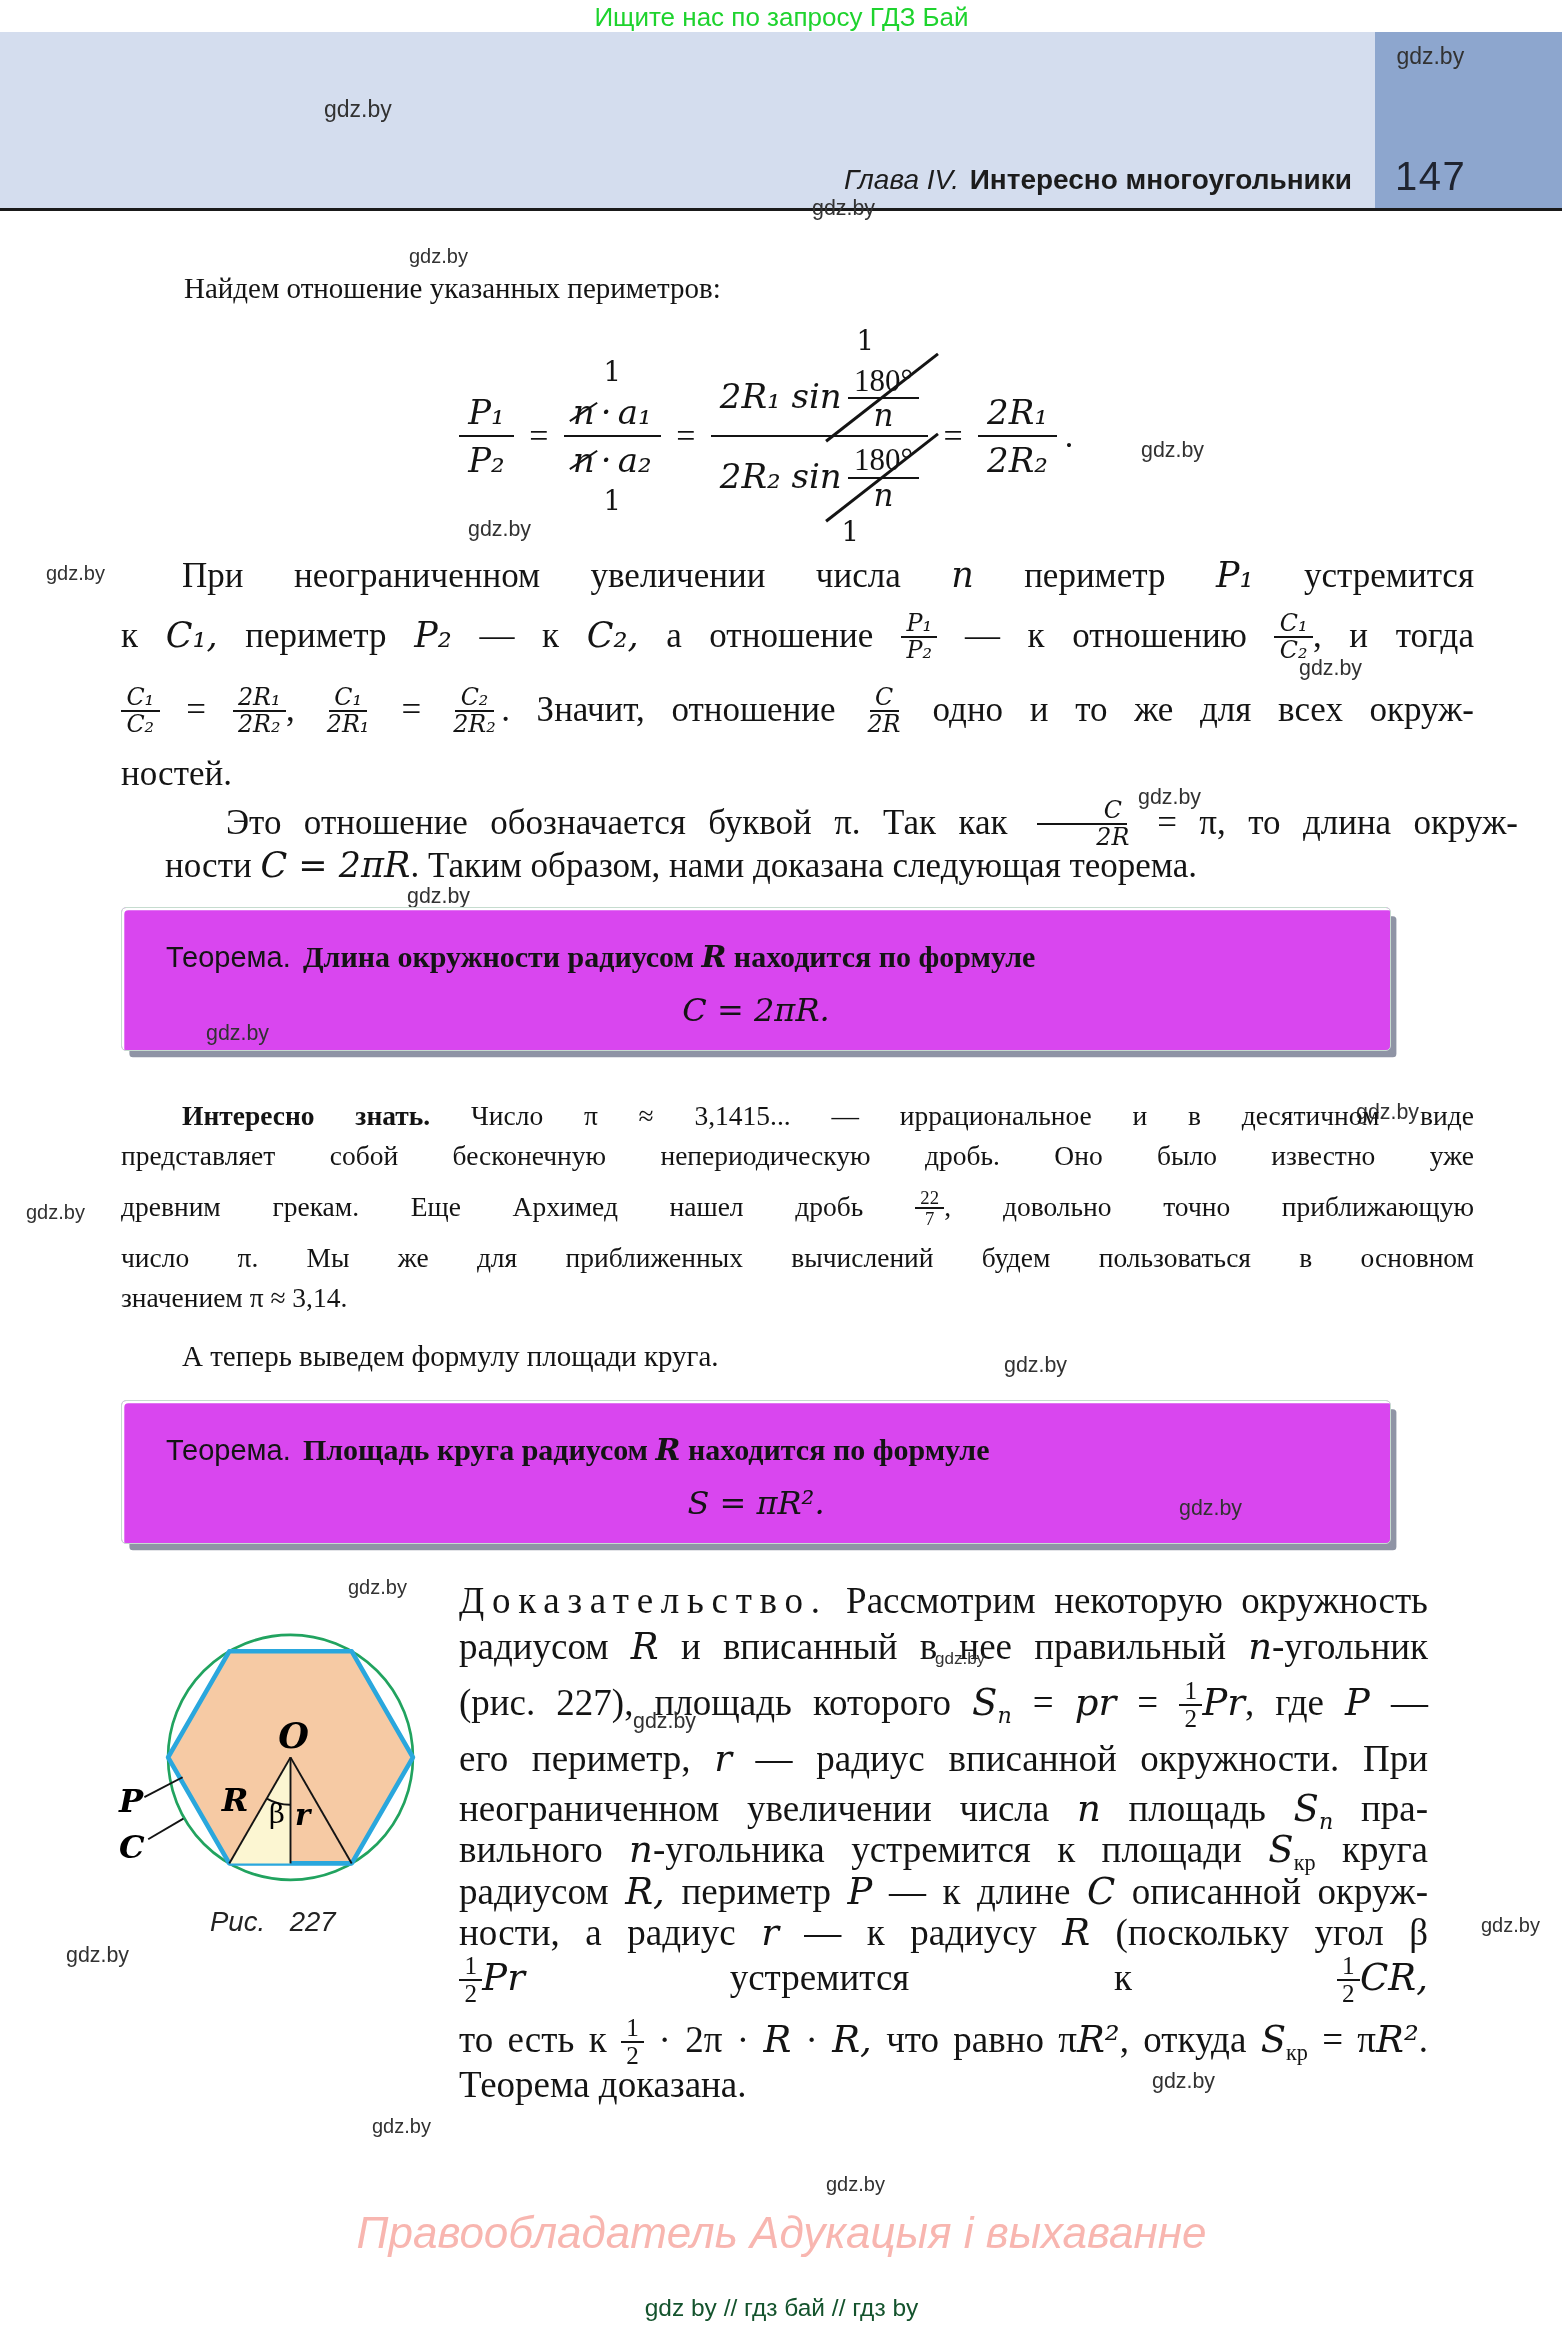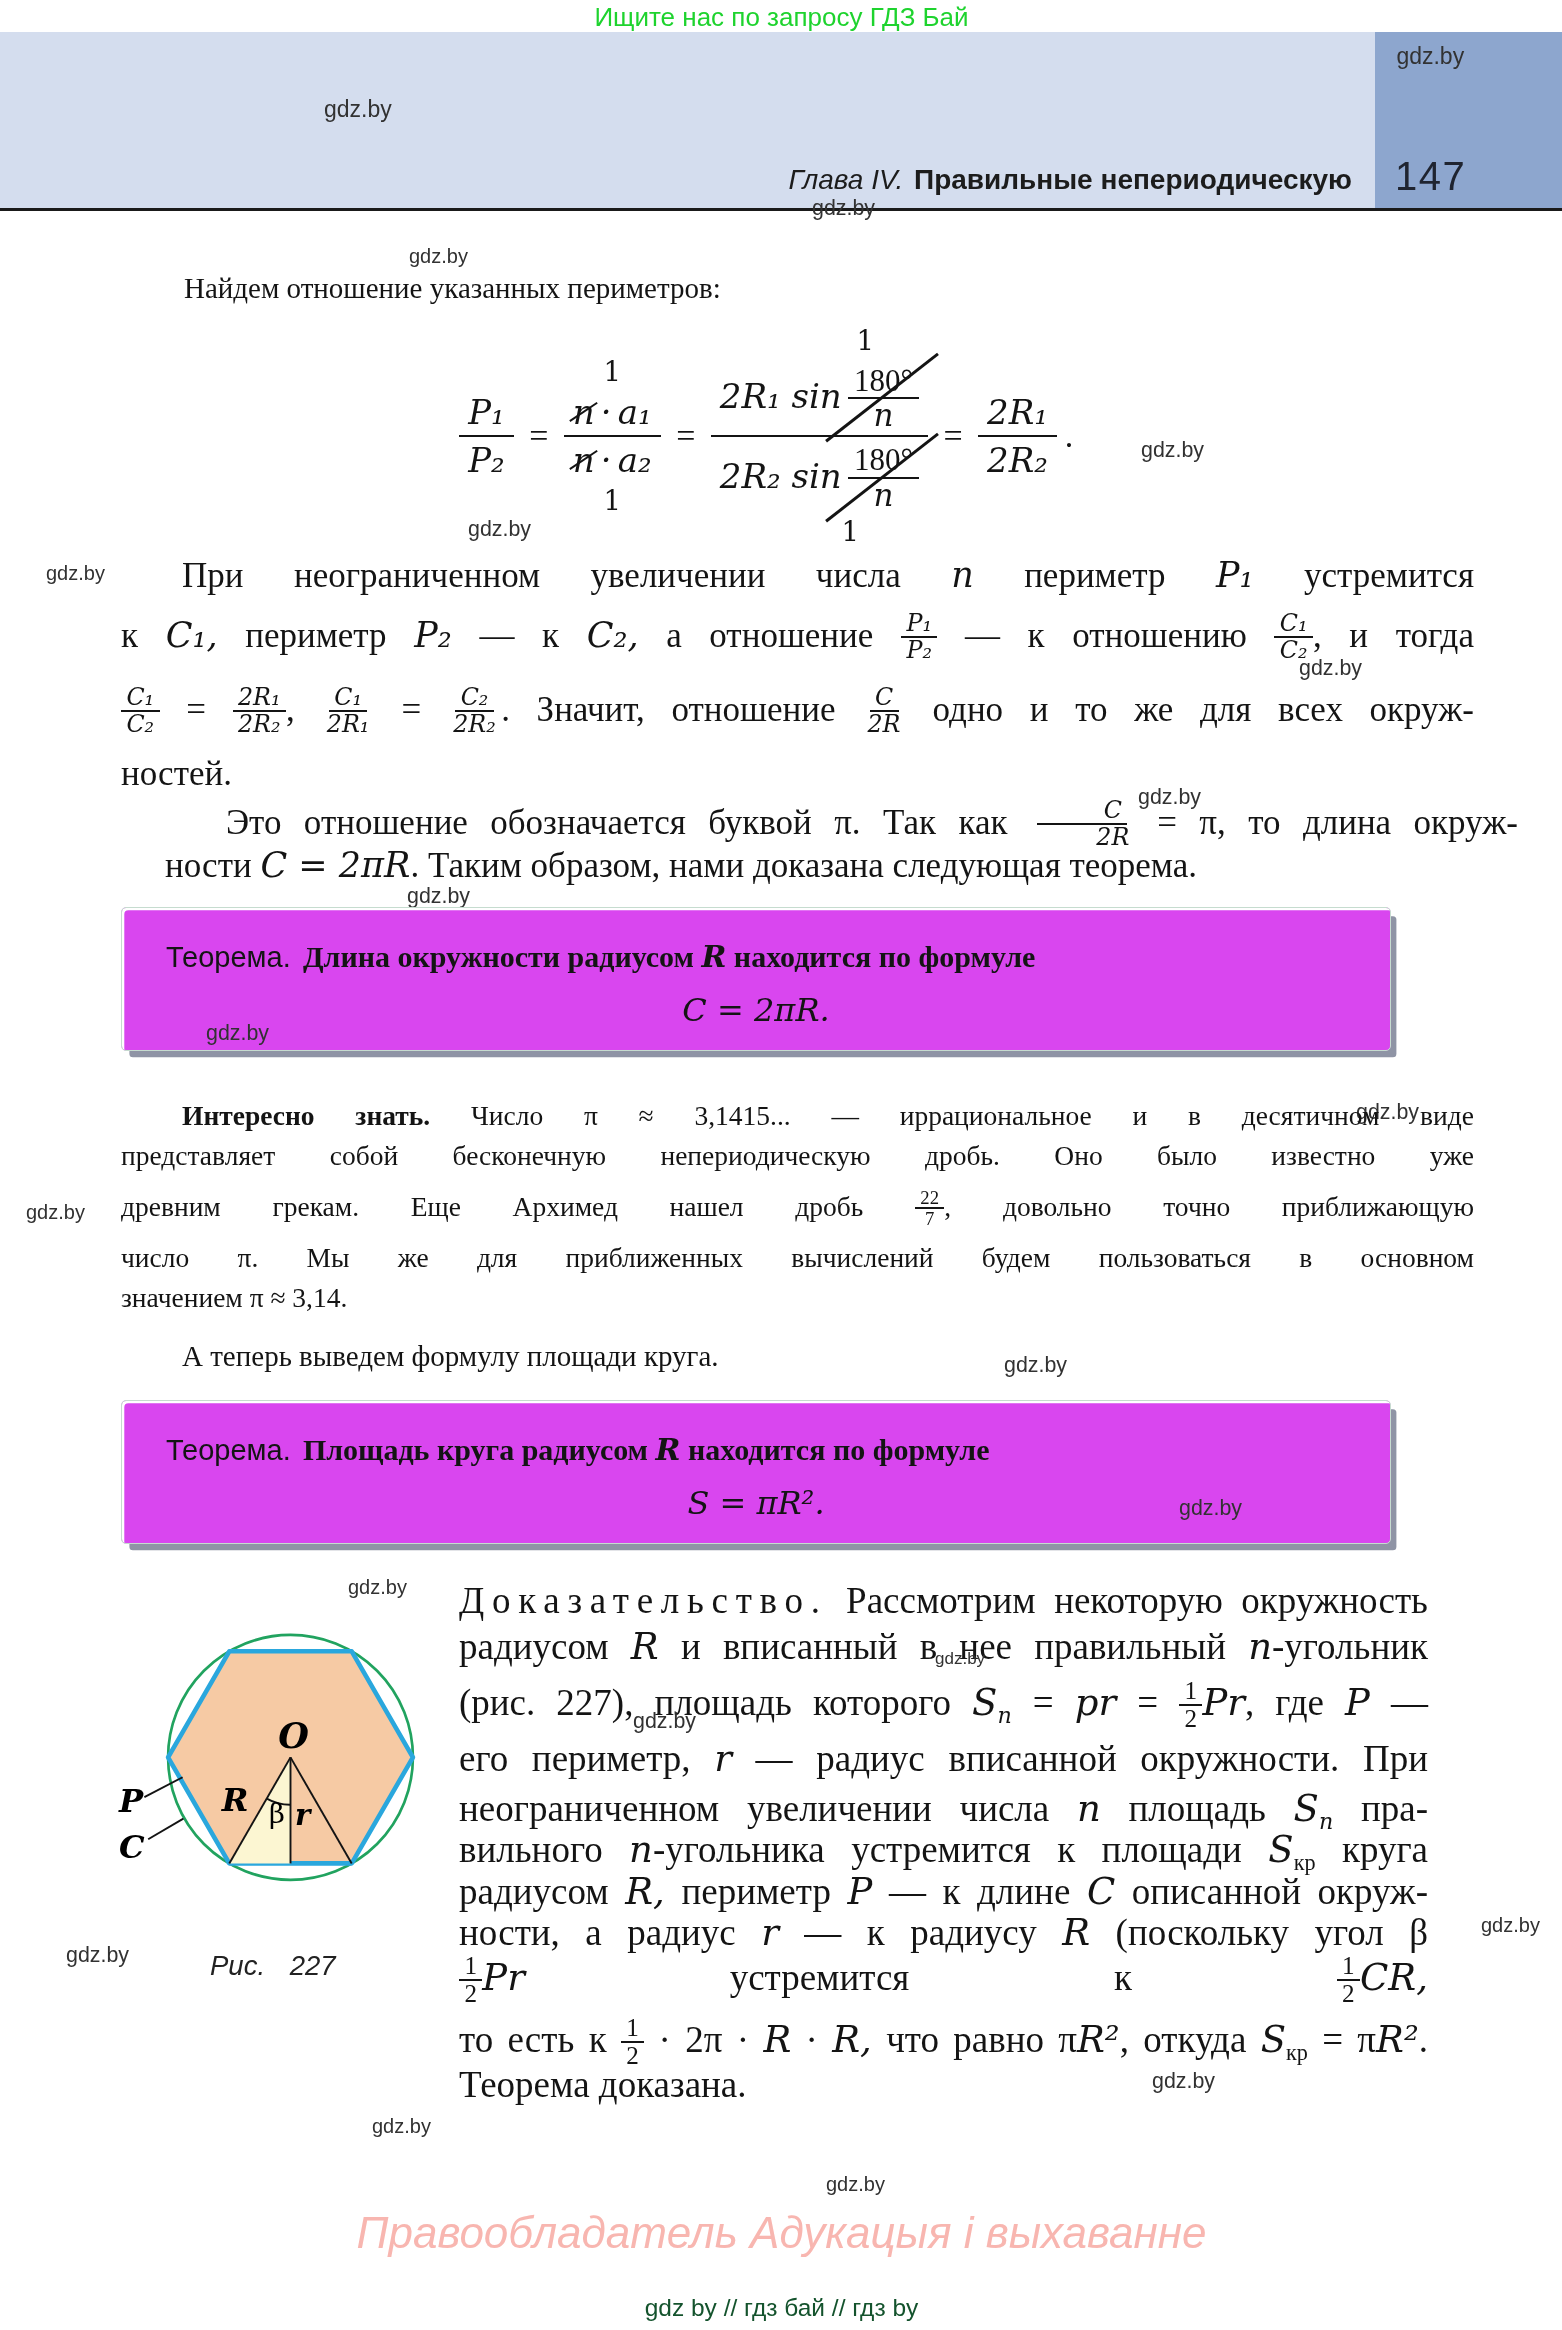--- a/index.html
+++ b/index.html
@@ -61,36 +61,36 @@
         border:1.5px solid #c6dccf;border-radius:5px;
         box-shadow:6.9px 7.7px 0 -1.5px #8f94a5, inset 2.3px 2.3px 0 #ffffff;}
   .tbox .ttl{position:absolute;left:44px;top:31px;font-size:30px;white-space:nowrap;}
   .tbox .ttl .lbl{font-family:"Liberation Sans",sans-serif;font-weight:400;margin-right:12.2px;font-size:29px;}
   .tbox .tfm{position:absolute;left:0;width:100%;top:83px;text-align:center;font-size:32px;}
   
   .pline{position:absolute;left:459px;width:969px;font-size:37px;line-height:43px;text-align:justify;}
   .spaced{letter-spacing:7.7px;}
   
   .figcap{position:absolute;left:210px;top:1906px;font-family:"Liberation Sans",sans-serif;
-          font-style:italic;font-size:27.5px;word-spacing:17px;color:#222;margin-top:44px;}
+          font-style:italic;font-size:27.5px;word-spacing:17px;color:#222;}
   
   .copyright{position:absolute;top:2208px;left:0;width:100%;text-align:center;
              font-family:"Liberation Sans",sans-serif;font-style:italic;font-size:44px;}
   .links{position:absolute;top:2294px;left:0;width:100%;text-align:center;
          font-family:"Liberation Sans",sans-serif;font-size:24.5px;}
 </style>
 </head>
 <body>
 
 <div class="banner" style="color:#1ed32e">Ищите нас по запросу ГДЗ Бай</div>
 
 <div class="band">
   <span class="wm" style="left:324px;top:64px;font-size:23px">gdz.by</span>
   <div class="chapter">
-    <span class="ital">Глава IV.</span><span class="bold">Правильные непериодическую</span>
+    <span class="ital">Глава IV.</span><span class="bold">Интересно многоугольники</span>
   </div>
   <div class="numbox">
     <span class="wm" style="position:absolute;left:21.4px;top:10.7px;font-size:23px">gdz.by</span>
     <span class="pagenum">147</span>
   </div>
 </div>
 <span class="wm" style="left:812px;top:196px">gdz.by</span>
 
 <span class="wm mid" style="left:409px;top:245px">gdz.by</span>
 <div class="abs" style="left:184px;top:272px;font-size:29px">Найдем отношение указанных периметров:</div>

